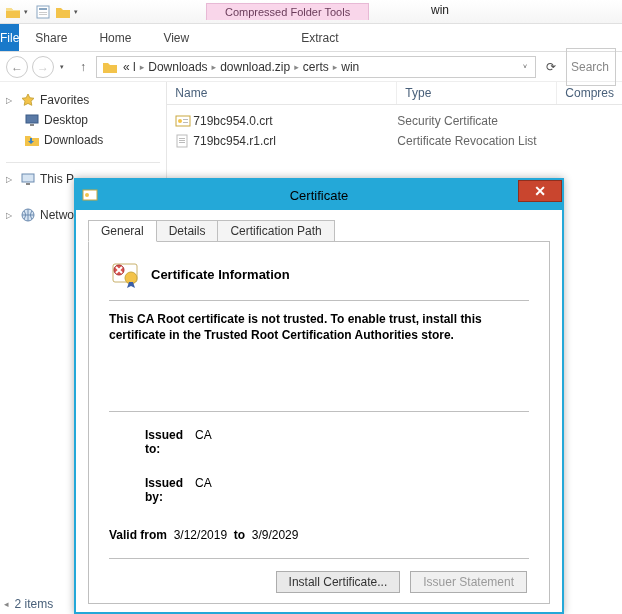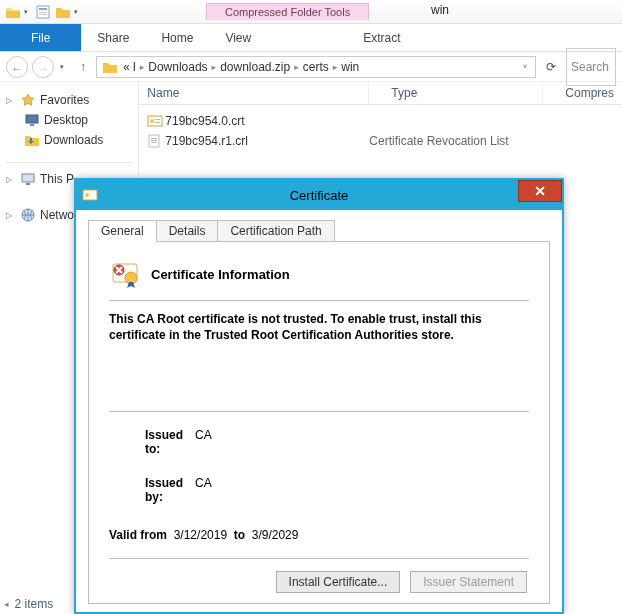--- a/index.html
+++ b/index.html
@@ -8,21 +8,21 @@
 
 .top-bar { height: 24px; background: linear-gradient(#fff, #f5f5f5); border-bottom: 1px solid #e0e0e0; display: flex; align-items: center; }
 .qat { display: flex; align-items: center; gap: 2px; padding: 0 4px; }
 .qat-icon { width: 18px; height: 18px; display: inline-flex; align-items: center; justify-content: center; }
 .qat-drop { width: 8px; font-size: 7px; color: #555; }
 .tools-tab { margin-left: 120px; background: #f9d6ea; border: 1px solid #e7b9d5; border-bottom: none; padding: 2px 18px; font-size: 11px; color: #6a3c5a; }
 .window-title { position: absolute; left: 50%; transform: translateX(120px); top: 3px; font-size: 12px; color: #222; }
 
 
 .ribbon { height: 28px; background: #fff; border-bottom: 1px solid #ddd; display: flex; align-items: stretch; }
-.file-tab { background: #1979ca; color: #fff; padding: 4px 31px; display: flex; align-items: center; font-size: 12px; }
+.file-tab { background: #1979ca; color: #fff; padding: 4px 0; display: flex; align-items: center; font-size: 12px; }
 .rib-tab { padding: 4px 16px; color: #444; display: flex; align-items: center; font-size: 12px; cursor: default; }
 .extract-tab { margin-left: 72px; padding: 4px 24px; color: #444; display: flex; align-items: center; font-size: 12px; }
 
 
 .addr-row { height: 30px; background: #fff; border-bottom: 1px solid #eee; display: flex; align-items: center; padding: 0 6px; gap: 4px; }
 .nav-btn { width: 22px; height: 22px; border: 1px solid #ccc; border-radius: 50%; display: flex; align-items: center; justify-content: center; color: #888; font-size: 12px; }
 .addr-bar { flex: 1; height: 22px; border: 1px solid #ccc; display: flex; align-items: center; padding: 0 4px; gap: 4px; font-size: 12px; color: #333; overflow: hidden; }
 .addr-bar .crumb-sep { color: #888; font-size: 9px; }
 .addr-refresh { width: 22px; height: 22px; display: flex; align-items: center; justify-content: center; color: #555; }
 .search-box { width: 50px; height: 38px; border: 1px solid #ccc; padding: 0 4px; color: #888; font-size: 12px; display: flex; align-items: center; }
@@ -31,21 +31,21 @@
 .main { display: flex; height: 508px; }
 .nav-pane { width: 170px; border-right: 1px solid #e6e6e6; padding: 8px 6px; }
 .nav-group { margin-bottom: 12px; }
 .nav-head { display: flex; align-items: center; gap: 4px; font-size: 12px; color: #333; padding: 2px 0; }
 .tree-toggle { width: 10px; font-size: 8px; color: #777; }
 .nav-item { display: flex; align-items: center; gap: 4px; font-size: 12px; color: #333; padding: 2px 0 2px 18px; }
 .nav-icon { width: 16px; height: 16px; display: inline-flex; align-items: center; justify-content: center; }
 .nav-sep { height: 1px; background: #e6e6e6; margin: 6px 0; }
 
 .content { flex: 1; }
-.col-head { display: flex; border-bottom: 1px solid #e6e6e6; color: #49607a; font-size: 12px; gap: 14px; }
+.col-head { display: flex; border-bottom: 1px solid #e6e6e6; color: #49607a; font-size: 12px; }
 .col-head div { padding: 4px 8px; }
 .col-name { width: 230px; border-right: 1px solid #eee; }
 .col-type { width: 160px; border-right: 1px solid #eee; }
 .col-comp { flex: 1; }
 .file-row { display: flex; align-items: center; padding: 3px 0; color: #333; font-size: 12px; }
 .file-row .f-icon { width: 20px; display: flex; justify-content: center; margin-left: 6px; }
 .file-row .f-name { width: 204px; }
 .file-row .f-type { width: 160px; color: #666; }
 
 
@@ -219,20 +219,21 @@
     <div class="file-row">
       <span class="f-icon">
         <svg width="16" height="14" viewBox="0 0 16 14">
             <rect x="1" y="2" width="14" height="10" fill="#fff" stroke="#caa73e"></rect>
             <circle cx="5" cy="7" r="2" fill="#f3c34a"></circle>
             <rect x="8" y="5" width="5" height="1" fill="#bbb"></rect>
             <rect x="8" y="8" width="5" height="1" fill="#bbb"></rect>
           </svg>
       </span>
       <span class="f-name">719bc954.0.crt</span>
+      <span class="f-type">Security Certificate</span>
     </div>
     <div class="file-row">
       <span class="f-icon">
         <svg width="16" height="14" viewBox="0 0 16 14">
             <rect x="2" y="1" width="10" height="12" fill="#fff" stroke="#bbb"></rect>
             <rect x="4" y="4" width="6" height="1" fill="#bbb"></rect>
             <rect x="4" y="6" width="6" height="1" fill="#bbb"></rect>
             <rect x="4" y="8" width="6" height="1" fill="#bbb"></rect>
           </svg>
       </span>

